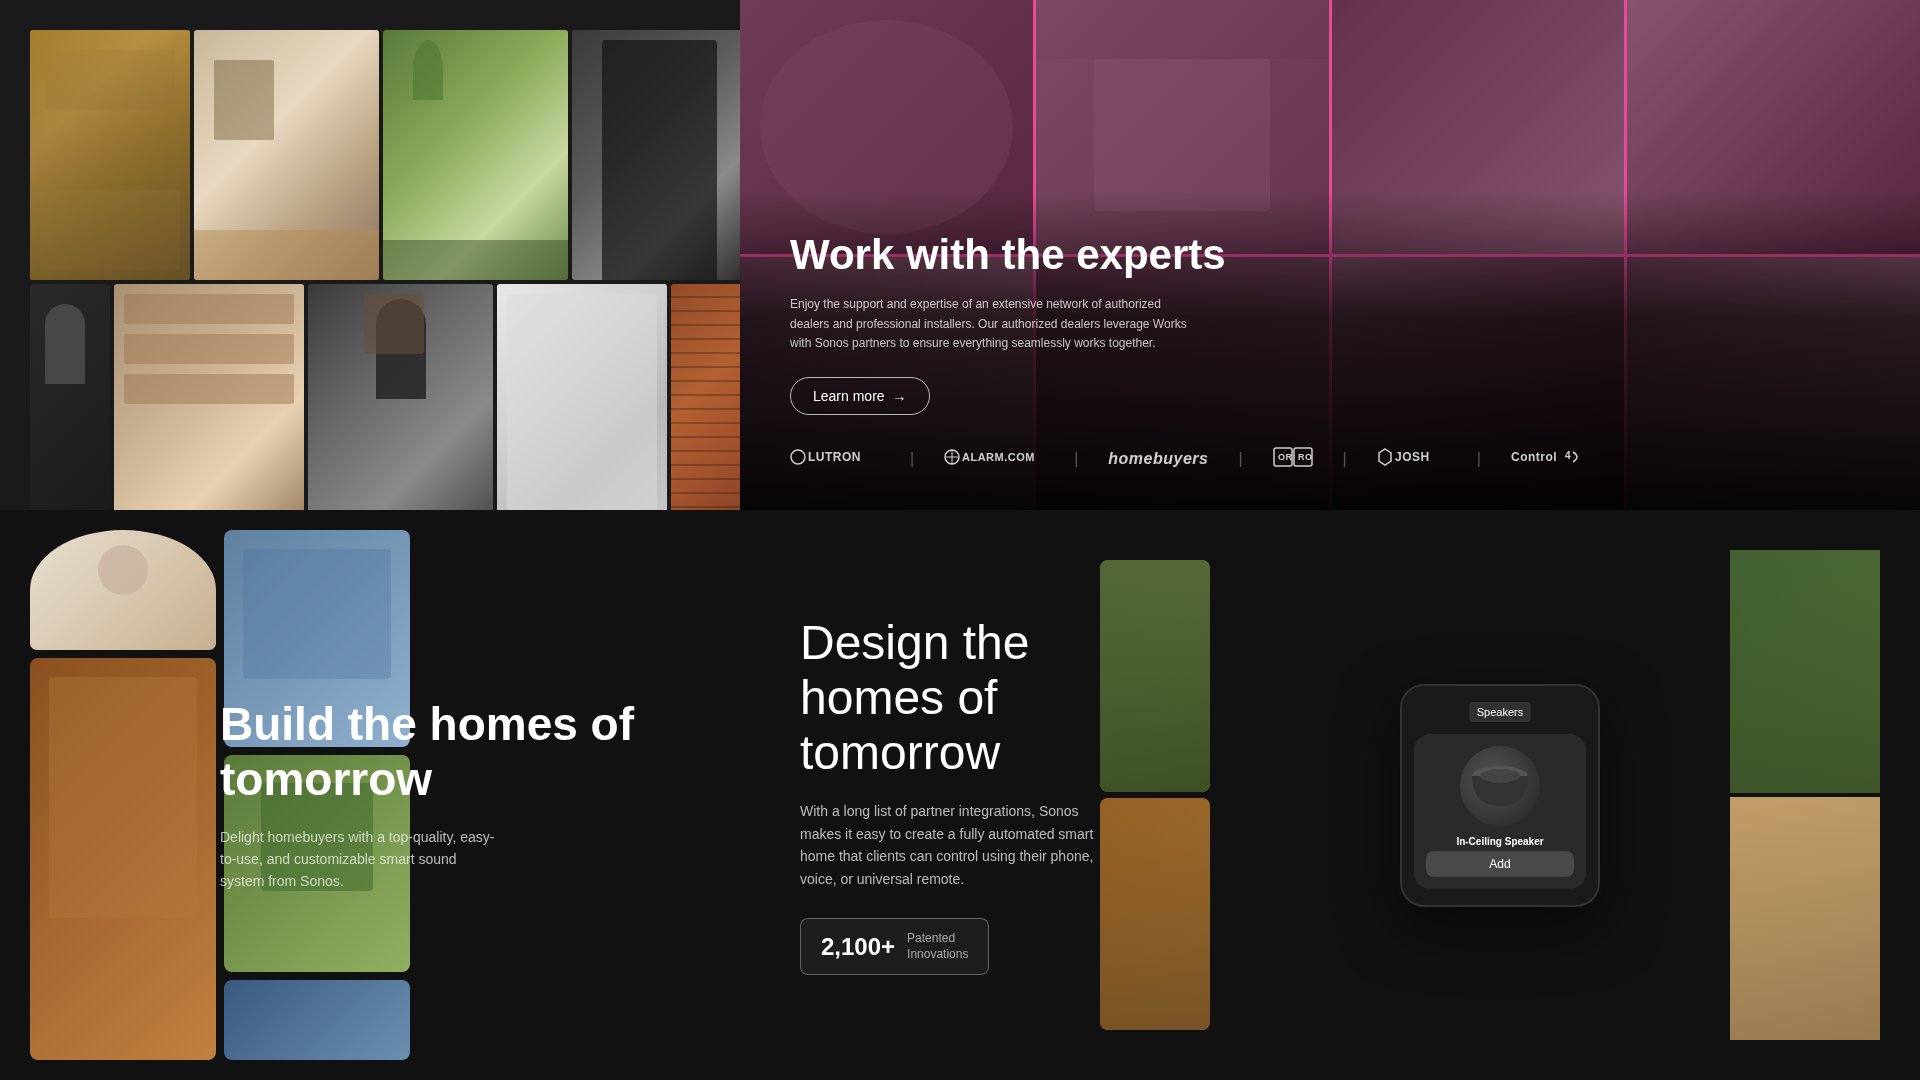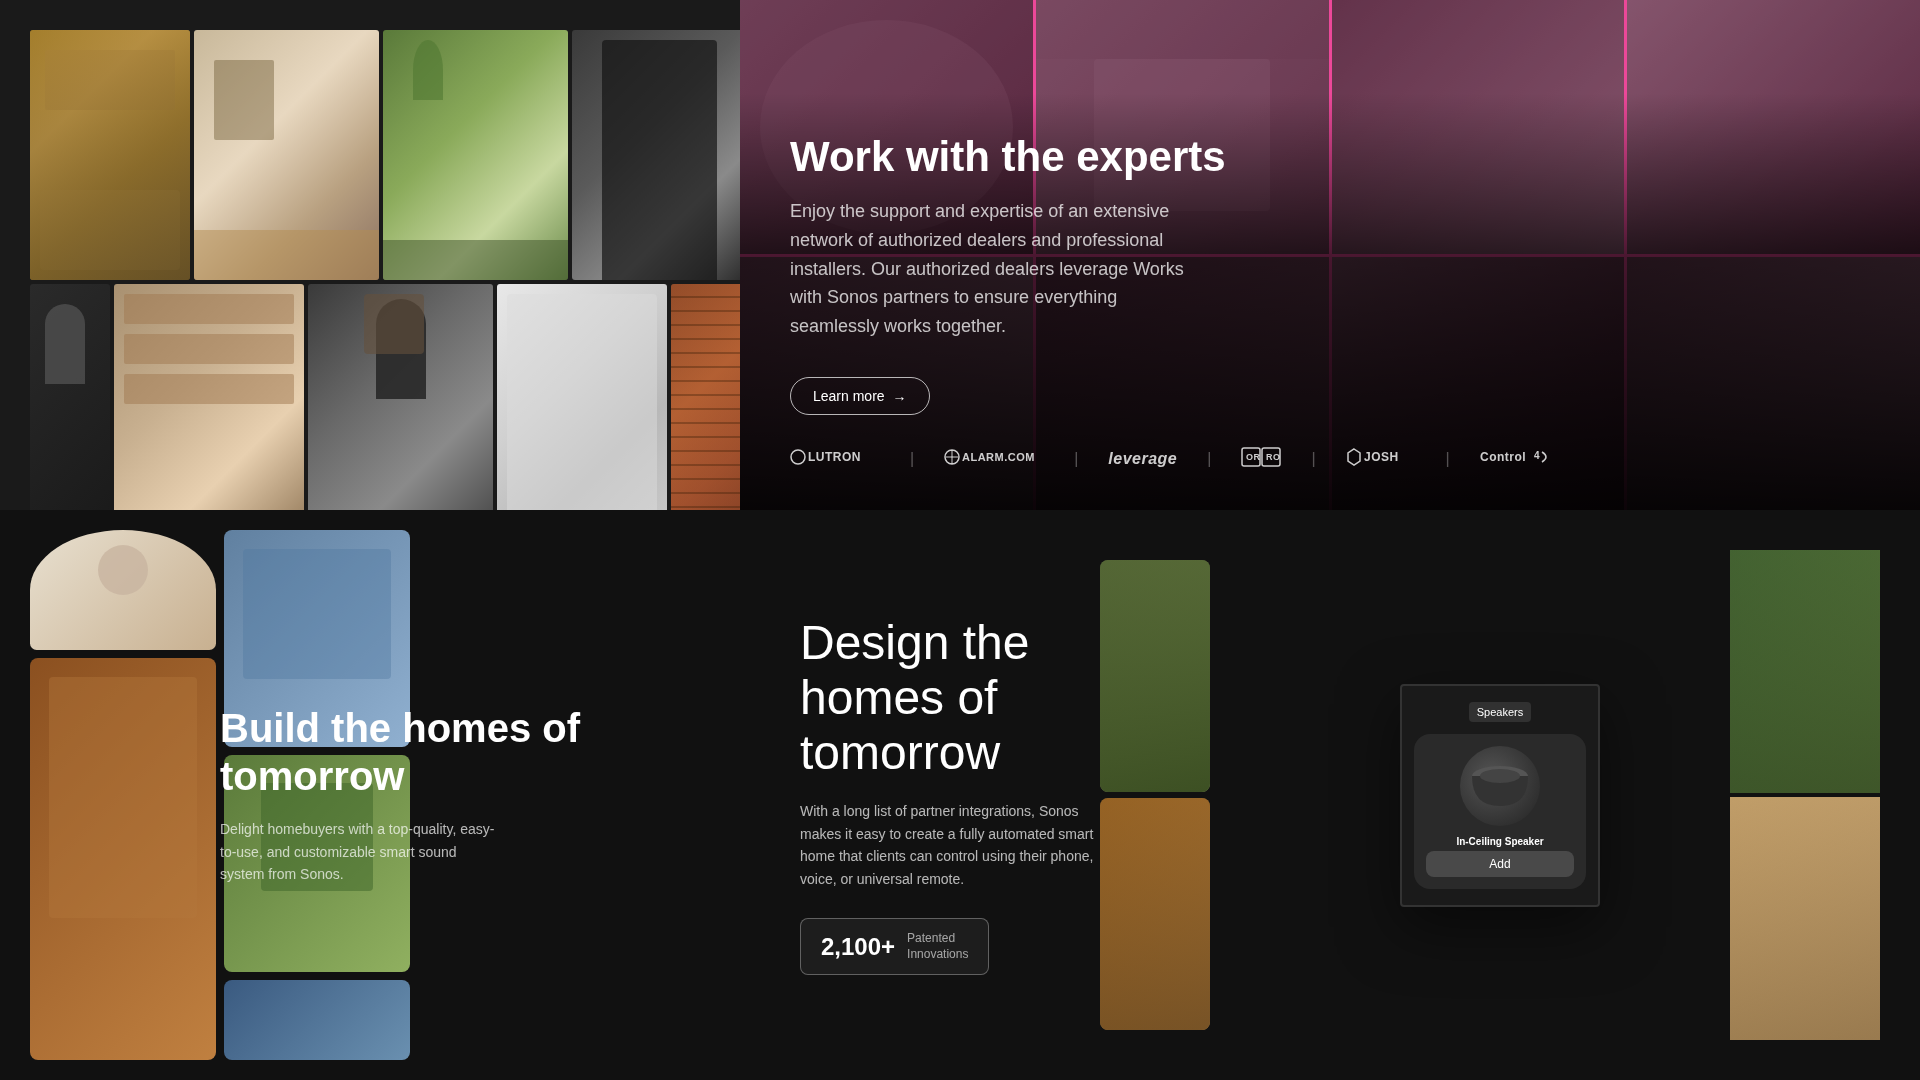--- a/index.html
+++ b/index.html
@@ -99,24 +99,24 @@
     }
     .experts-title {
       color: #fff;
       font-size: 42px;
       font-weight: 700;
       line-height: 1.15;
       margin-bottom: 16px;
     }
     .experts-desc {
       color: rgba(255,255,255,0.75);
-      font-size: 18px;
+      font-size: 12px;
       line-height: 1.6;
       max-width: 400px;
-      margin-bottom: 36px;
+      margin-bottom: 24px;
     }
     .learn-more-btn {
       display: inline-flex;
       align-items: center;
       gap: 8px;
       border: 1.5px solid rgba(255,255,255,0.7);
       border-radius: 50px;
       padding: 10px 22px;
       color: #fff;
       font-size: 14px;
@@ -171,21 +171,21 @@
       overflow: hidden;
       flex: 1;
     }
 
     .build-content {
       position: relative;
       z-index: 2;
     }
     .build-title {
       color: #fff;
-      font-size: 40px;
+      font-size: 46px;
       font-weight: 700;
       line-height: 1.2;
       margin-bottom: 18px;
     }
     .build-desc {
       color: rgba(255,255,255,0.7);
       font-size: 14px;
       line-height: 1.6;
       max-width: 280px;
     }
@@ -244,21 +244,21 @@
       position: relative;
       height: 100%;
       display: flex;
       align-items: center;
       justify-content: center;
     }
     .phone-mockup {
       position: relative;
       width: 200px;
       background: #1a1a1a;
-      border-radius: 4px;
+      border-radius: 24px;
       border: 2px solid #333;
       padding: 16px 12px;
       z-index: 3;
       margin: 0 auto;
       box-shadow: 0 20px 60px rgba(0,0,0,0.5);
     }
     .phone-tab-bar {
       display: flex;
       justify-content: center;
       margin-bottom: 12px;
@@ -403,21 +403,21 @@
       <span class="partner-sep">|</span>
       <span class="partner-logo">
         <svg width="100" height="18" viewBox="0 0 100 18" fill="rgba(255,255,255,0.8)">
           <circle cx="8" cy="9" r="7" fill="none" stroke="rgba(255,255,255,0.8)" stroke-width="1.5"></circle>
           <line x1="8" y1="2" x2="8" y2="16" stroke="rgba(255,255,255,0.8)" stroke-width="1"></line>
           <line x1="2" y1="9" x2="14" y2="9" stroke="rgba(255,255,255,0.8)" stroke-width="1"></line>
           <text x="18" y="13" font-size="11" font-weight="600" font-family="Arial" fill="rgba(255,255,255,0.8)">ALARM.COM</text>
         </svg>
       </span>
       <span class="partner-sep">|</span>
-      <span class="partner-logo" style="font-style:italic;font-size:16px;color:rgba(255,255,255,0.8);">leverage</span>
+      <span class="partner-logo" style="font-style:italic;font-size:16px;color:rgba(255,255,255,0.8);">homebuyers</span>
       <span class="partner-sep">|</span>
       <span class="partner-logo">
         <svg width="40" height="20" viewBox="0 0 40 20">
           <rect x="1" y="1" width="18" height="18" rx="2" fill="none" stroke="rgba(255,255,255,0.8)" stroke-width="1.5"></rect>
           <text x="5" y="13" font-size="9" font-weight="700" font-family="Arial" fill="rgba(255,255,255,0.8)">OR</text>
           <rect x="21" y="1" width="18" height="18" rx="2" fill="none" stroke="rgba(255,255,255,0.8)" stroke-width="1.5"></rect>
           <text x="25" y="13" font-size="9" font-weight="700" font-family="Arial" fill="rgba(255,255,255,0.8)">RO</text>
         </svg>
       </span>
       <span class="partner-sep">|</span>

